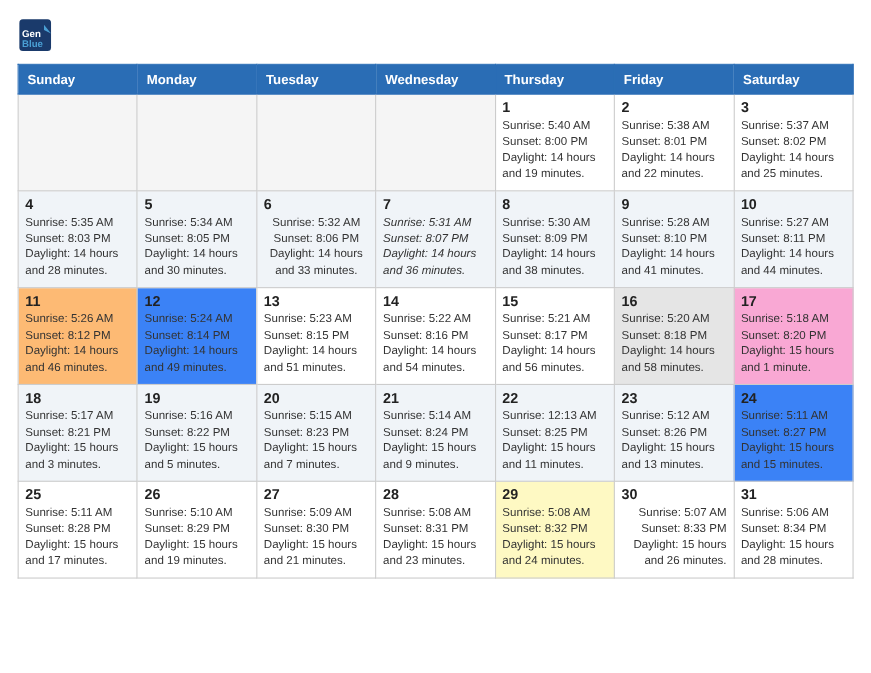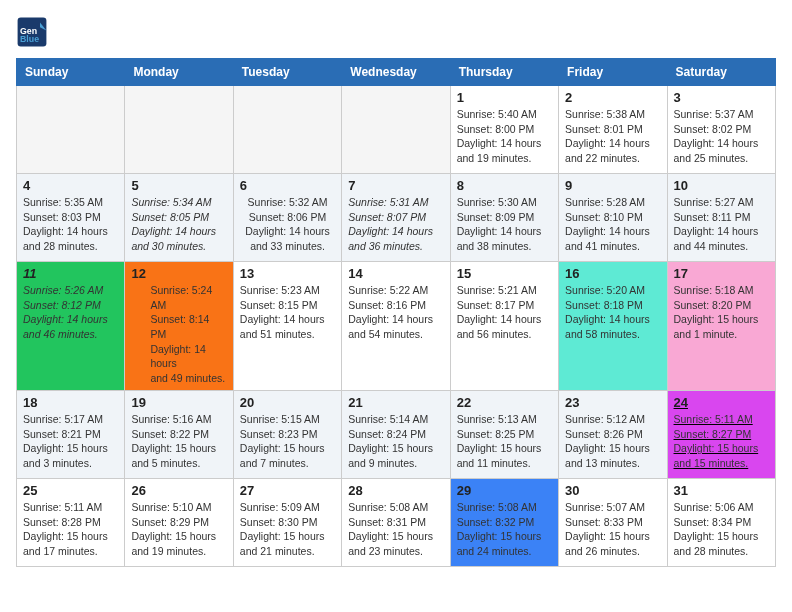--- a/index.html
+++ b/index.html
@@ -154,21 +154,21 @@
       <tr>
         <td style="background: rgb(240, 244, 248);">
           <span class="day-num">4</span>
           <div class="day-detail" style="white-space: pre-line;">Sunrise: 5:35 AM
 Sunset: 8:03 PM
 Daylight: 14 hours
 and 28 minutes.</div>
         </td>
         <td style="background: rgb(240, 244, 248);">
           <span class="day-num">5</span>
-          <div class="day-detail" style="white-space: pre-line; font-style: italic;">Sunrise: 5:34 AM
+          <div class="day-detail" style="white-space: pre-line;">Sunrise: 5:34 AM
 Sunset: 8:05 PM
 Daylight: 14 hours
 and 30 minutes.</div>
         </td>
         <td style="background: rgb(240, 244, 248);">
           <span class="day-num">6</span>
           <div class="day-detail" style="white-space: pre-line; text-align: center;">Sunrise: 5:32 AM
 Sunset: 8:06 PM
 Daylight: 14 hours
 and 33 minutes.</div>
@@ -196,30 +196,30 @@
         </td>
         <td style="background: rgb(240, 244, 248);">
           <span class="day-num">10</span>
           <div class="day-detail" style="white-space: pre-line;">Sunrise: 5:27 AM
 Sunset: 8:11 PM
 Daylight: 14 hours
 and 44 minutes.</div>
         </td>
       </tr>
       <tr>
-        <td style="background: #22c55e; font-style: italic;">
+        <td style="background: #fdba74;">
           <span class="day-num">11</span>
           <div class="day-detail" style="white-space: pre-line;">Sunrise: 5:26 AM
 Sunset: 8:12 PM
 Daylight: 14 hours
 and 46 minutes.</div>
         </td>
-        <td style="background: #f97316;">
+        <td style="background: #3b82f6;">
           <span class="day-num">12</span>
-          <div class="day-detail" style="white-space: pre-line; margin-left: 19px;">Sunrise: 5:24 AM
+          <div class="day-detail" style="white-space: pre-line;">Sunrise: 5:24 AM
 Sunset: 8:14 PM
 Daylight: 14 hours
 and 49 minutes.</div>
         </td>
         <td style="background: rgb(255, 255, 255);">
           <span class="day-num">13</span>
           <div class="day-detail" style="white-space: pre-line;">Sunrise: 5:23 AM
 Sunset: 8:15 PM
 Daylight: 14 hours
 and 51 minutes.</div>
@@ -231,21 +231,21 @@
 Daylight: 14 hours
 and 54 minutes.</div>
         </td>
         <td style="background: rgb(255, 255, 255);">
           <span class="day-num">15</span>
           <div class="day-detail" style="white-space: pre-line;">Sunrise: 5:21 AM
 Sunset: 8:17 PM
 Daylight: 14 hours
 and 56 minutes.</div>
         </td>
-        <td style="background: #5eead4;">
+        <td style="background: #e5e5e5;">
           <span class="day-num">16</span>
           <div class="day-detail" style="white-space: pre-line;">Sunrise: 5:20 AM
 Sunset: 8:18 PM
 Daylight: 14 hours
 and 58 minutes.</div>
         </td>
         <td style="background: #f9a8d4;">
           <span class="day-num">17</span>
           <div class="day-detail" style="white-space: pre-line;">Sunrise: 5:18 AM
 Sunset: 8:20 PM
@@ -277,33 +277,33 @@
         </td>
         <td style="background: rgb(240, 244, 248);">
           <span class="day-num">21</span>
           <div class="day-detail" style="white-space: pre-line;">Sunrise: 5:14 AM
 Sunset: 8:24 PM
 Daylight: 15 hours
 and 9 minutes.</div>
         </td>
         <td style="background: rgb(240, 244, 248);">
           <span class="day-num">22</span>
-          <div class="day-detail" style="white-space: pre-line;">Sunrise: 5:13 AM
+          <div class="day-detail" style="white-space: pre-line;">Sunrise: 12:13 AM
 Sunset: 8:25 PM
 Daylight: 15 hours
 and 11 minutes.</div>
         </td>
         <td style="background: rgb(240, 244, 248);">
           <span class="day-num">23</span>
           <div class="day-detail" style="white-space: pre-line;">Sunrise: 5:12 AM
 Sunset: 8:26 PM
 Daylight: 15 hours
 and 13 minutes.</div>
         </td>
-        <td style="background: #d946ef; text-decoration: underline;">
+        <td style="background: #3b82f6;">
           <span class="day-num">24</span>
           <div class="day-detail" style="white-space: pre-line;">Sunrise: 5:11 AM
 Sunset: 8:27 PM
 Daylight: 15 hours
 and 15 minutes.</div>
         </td>
       </tr>
       <tr>
         <td style="background: rgb(255, 255, 255);">
           <span class="day-num">25</span>
@@ -326,30 +326,30 @@
 Daylight: 15 hours
 and 21 minutes.</div>
         </td>
         <td style="background: rgb(255, 255, 255);">
           <span class="day-num">28</span>
           <div class="day-detail" style="white-space: pre-line;">Sunrise: 5:08 AM
 Sunset: 8:31 PM
 Daylight: 15 hours
 and 23 minutes.</div>
         </td>
-        <td style="background: #3b82f6;">
+        <td style="background: #fef9c3;">
           <span class="day-num">29</span>
           <div class="day-detail" style="white-space: pre-line;">Sunrise: 5:08 AM
 Sunset: 8:32 PM
 Daylight: 15 hours
 and 24 minutes.</div>
         </td>
         <td style="background: rgb(255, 255, 255);">
           <span class="day-num">30</span>
-          <div class="day-detail" style="white-space: pre-line;">Sunrise: 5:07 AM
+          <div class="day-detail" style="white-space: pre-line; text-align: right;">Sunrise: 5:07 AM
 Sunset: 8:33 PM
 Daylight: 15 hours
 and 26 minutes.</div>
         </td>
         <td style="background: rgb(255, 255, 255);">
           <span class="day-num">31</span>
           <div class="day-detail" style="white-space: pre-line;">Sunrise: 5:06 AM
 Sunset: 8:34 PM
 Daylight: 15 hours
 and 28 minutes.</div>

